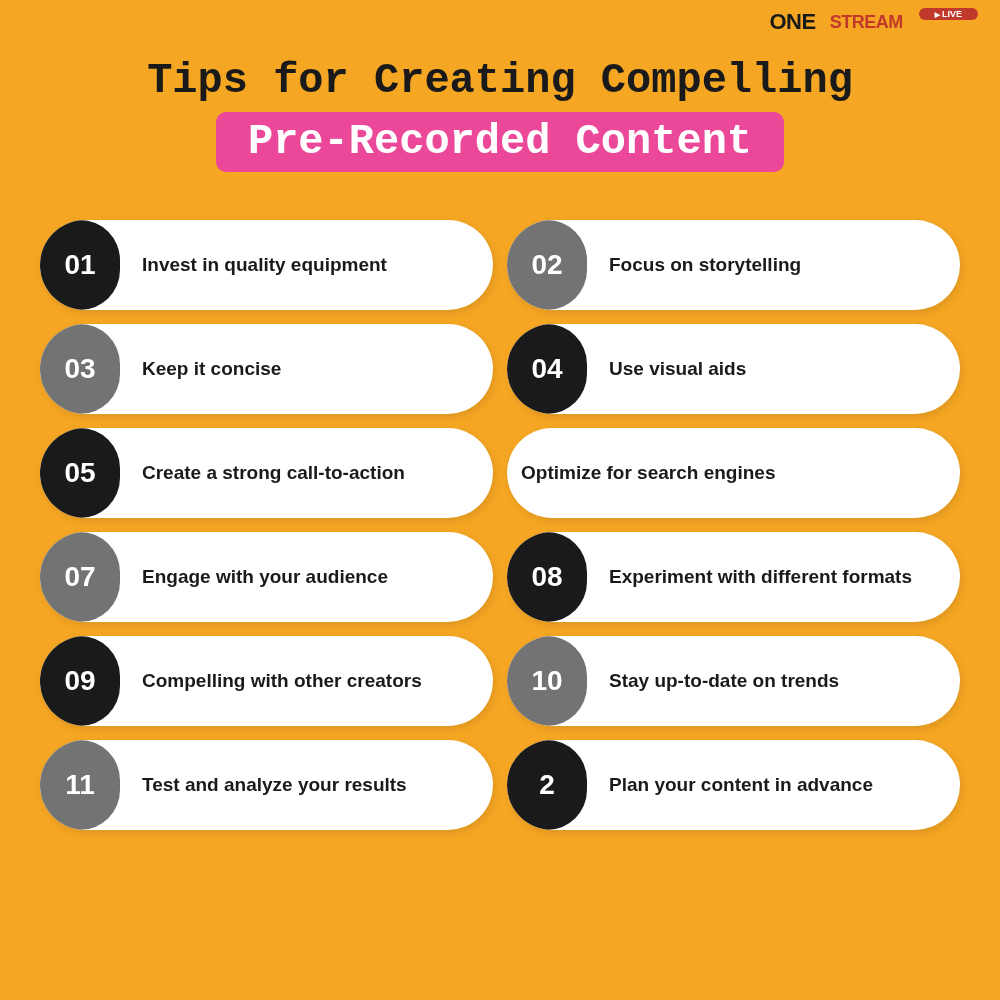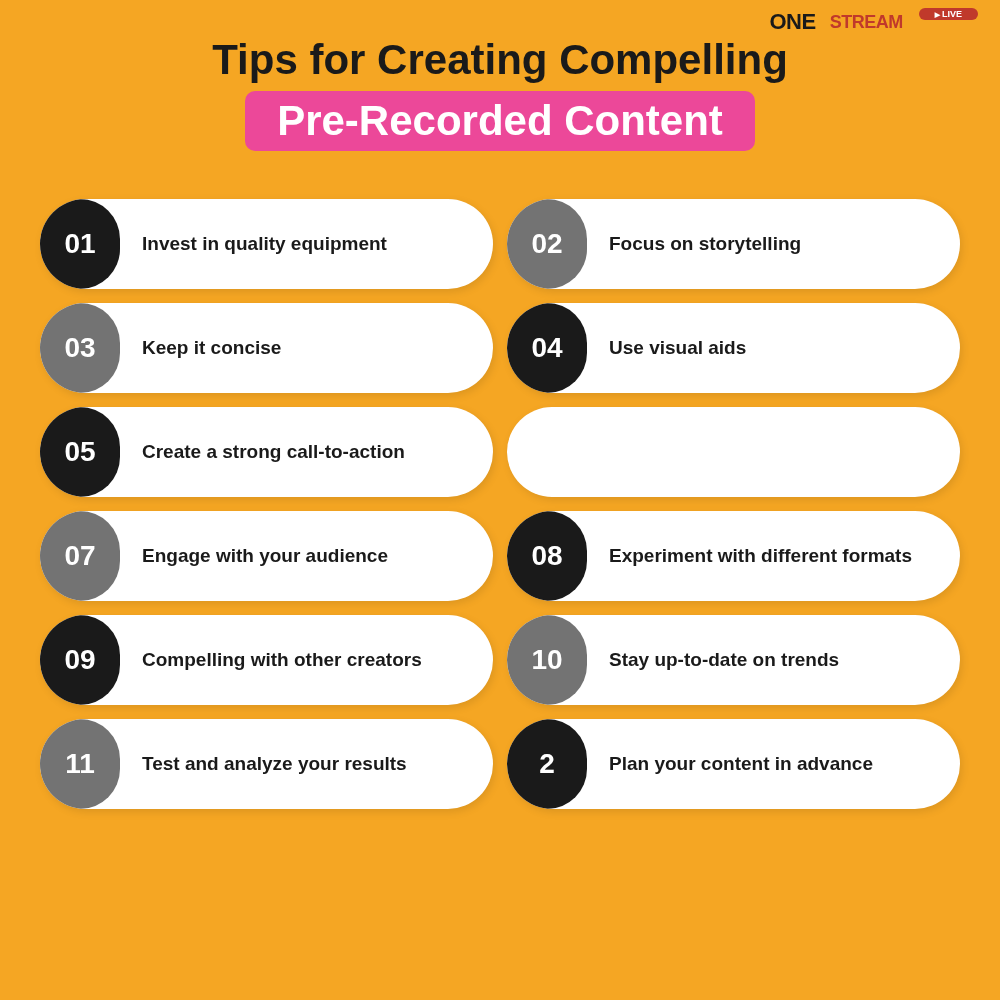--- a/index.html
+++ b/index.html
@@ -43,22 +43,23 @@
       top: -8px;
       margin-left: 2px;
     }
     .logo-live::before {
       content: '▶ ';
       font-size: 7px;
     }
 
     .header {
       text-align: center;
-      padding-top: 35px;
+      padding-top: 56px;
       padding-bottom: 20px;
+      font-family: Liberation Mono, monospace;
     }
     .header-line1 {
       font-size: 42px;
       font-weight: 700;
       color: #1a1a1a;
       line-height: 1.2;
     }
     .header-badge {
       display: inline-block;
       background: #ec4899;
@@ -143,20 +144,21 @@
     </div>
     <div class="card">
       <div class="card-number dark">04</div>
       <div class="card-text">Use visual aids</div>
     </div>
     <div class="card">
       <div class="card-number dark">05</div>
       <div class="card-text">Create a strong call-to-action</div>
     </div>
     <div class="card">
+      <div class="card-text">Optimize for search engines</div>
     </div>
     <div class="card">
       <div class="card-number red">07</div>
       <div class="card-text">Engage with your audience</div>
     </div>
     <div class="card">
       <div class="card-number dark">08</div>
       <div class="card-text">Experiment with different formats</div>
     </div>
     <div class="card">

